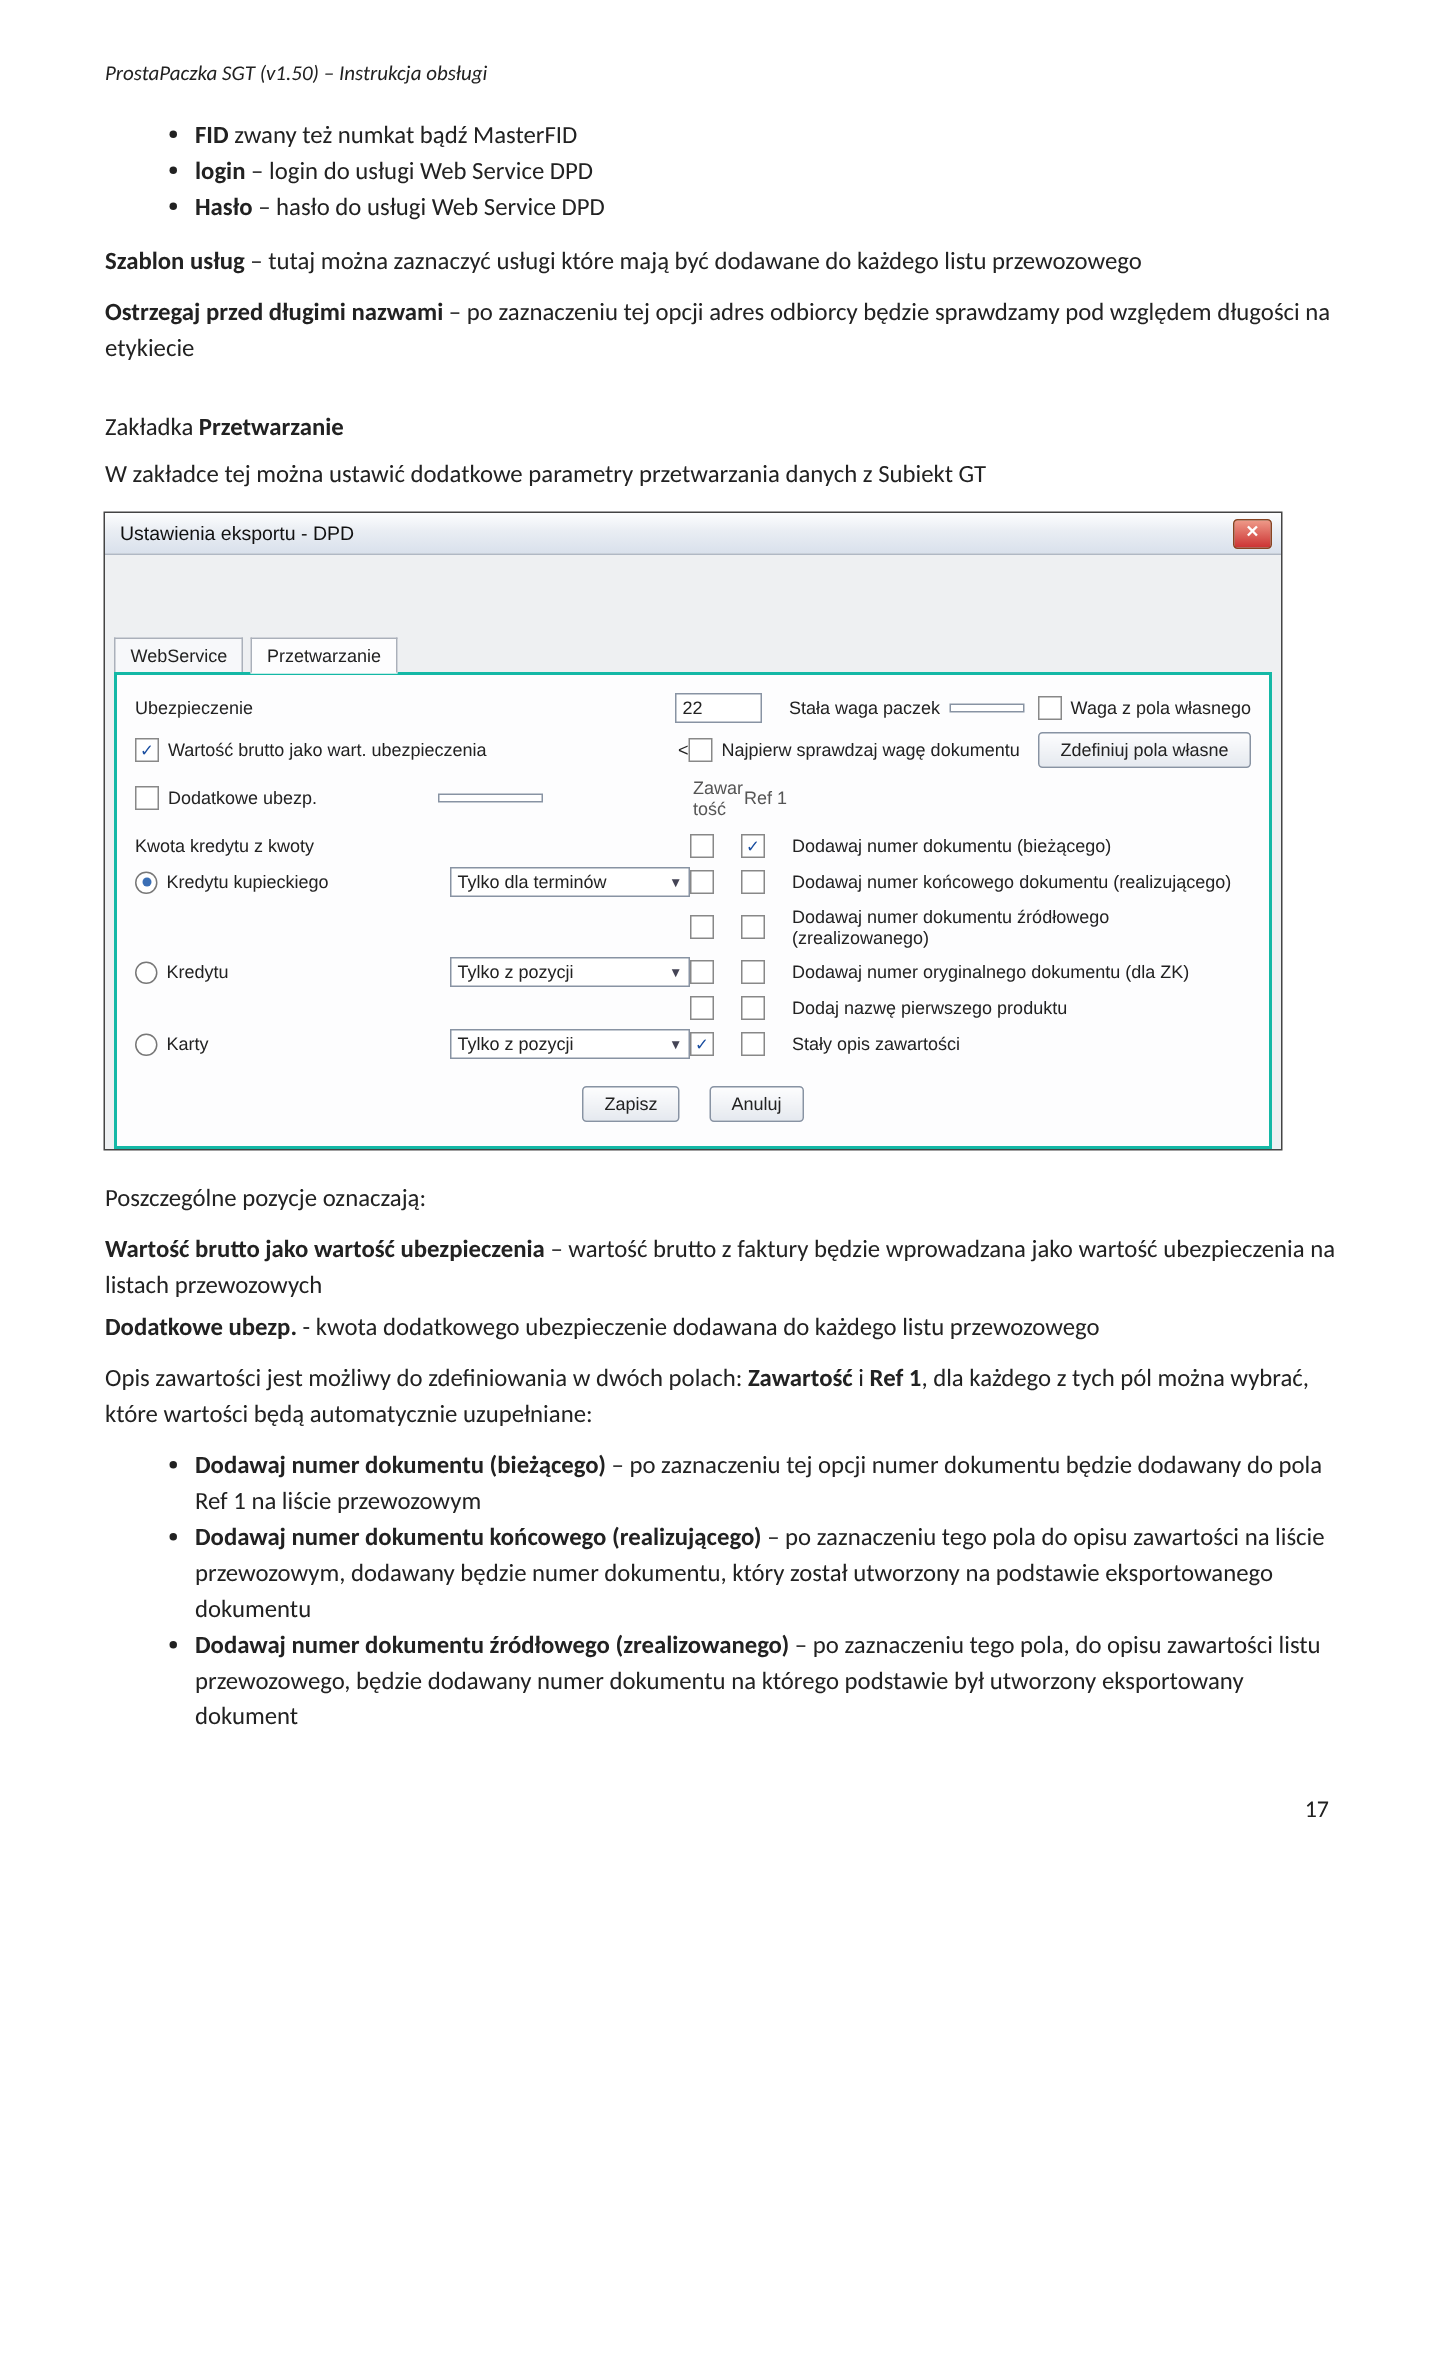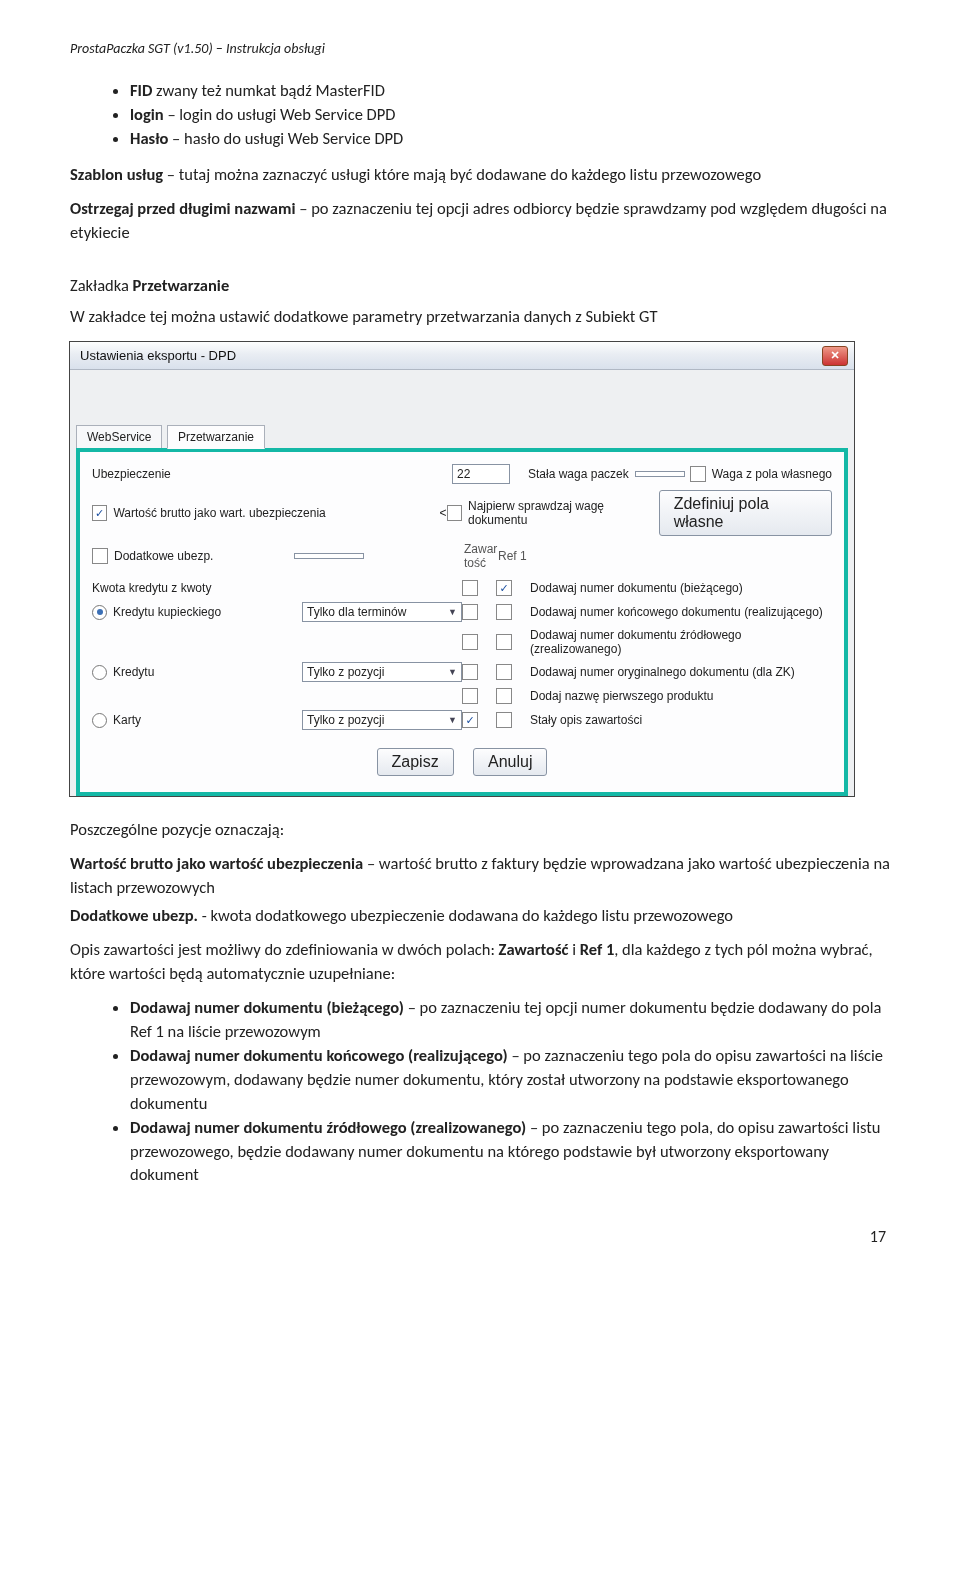--- a/index.html
+++ b/index.html
@@ -85,38 +85,38 @@
     position:relative;
     top:1px;
     cursor:pointer;
     margin-top:48px;
   }
   .tab.active {
     background:#fdfdfe;
     border-bottom:1px solid #fdfdfe;
   }
   .tabpane {
-    border:4px solid #14b8a6;
+    border:2px solid #14b8a6;
     background:#fdfdfe;
     margin:0 6px 6px 6px;
     padding:12px 12px 14px 12px;
     font-size:12px;
     color:#222;
   }
   .row { display:flex; align-items:center; margin-bottom:6px; }
   .lbl { width:190px; }
   .cb { width:14px;height:14px;border:1px solid #888;background:#fff;margin-right:6px;display:inline-flex;align-items:center;justify-content:center;font-size:11px;color:#1a4ea0; }
   .cb.checked::before{content:"✓";}
   .input { border:1px solid #8893a3; background:#fff; padding:2px 4px; font-size:12px; }
   .btn {
     display:inline-block;
     padding:4px 14px;
     border:1px solid #8893a3;
     background:linear-gradient(#fdfdfe,#e5e9ef);
-    font-size:16px;
+    font-size:12px;
     border-radius:3px;
     cursor:pointer;
   }
   .radio { width:13px;height:13px;border:1px solid #777;border-radius:50%;background:#fff;margin-right:6px;display:inline-flex;align-items:center;justify-content:center; }
   .radio.sel::before{content:"";width:6px;height:6px;border-radius:50%;background:#3b6fb5;}
   .combo { border:1px solid #8893a3;background:#fff;display:inline-flex;align-items:center;justify-content:space-between;padding:2px 4px;min-width:150px;font-size:12px; }
   .combo .caret{font-size:9px;color:#445;}
   .col-hdr { font-size:12px; color:#555; }
   .pg-num { text-align:right; font-size:16px; margin-top:40px; padding-right:4px;}
   .grid {

